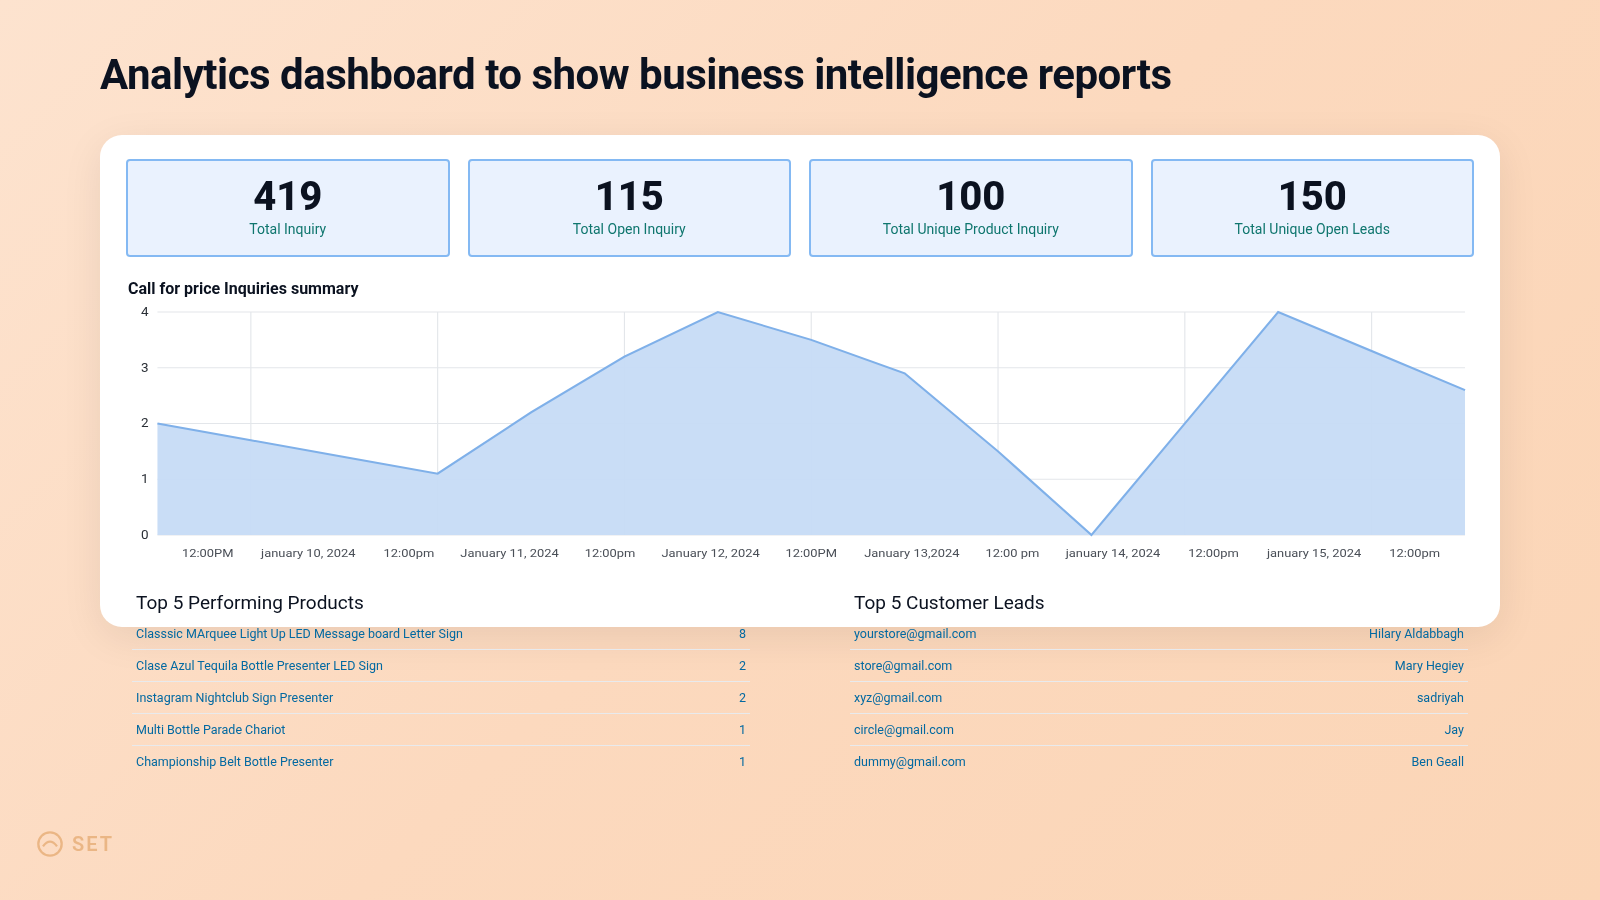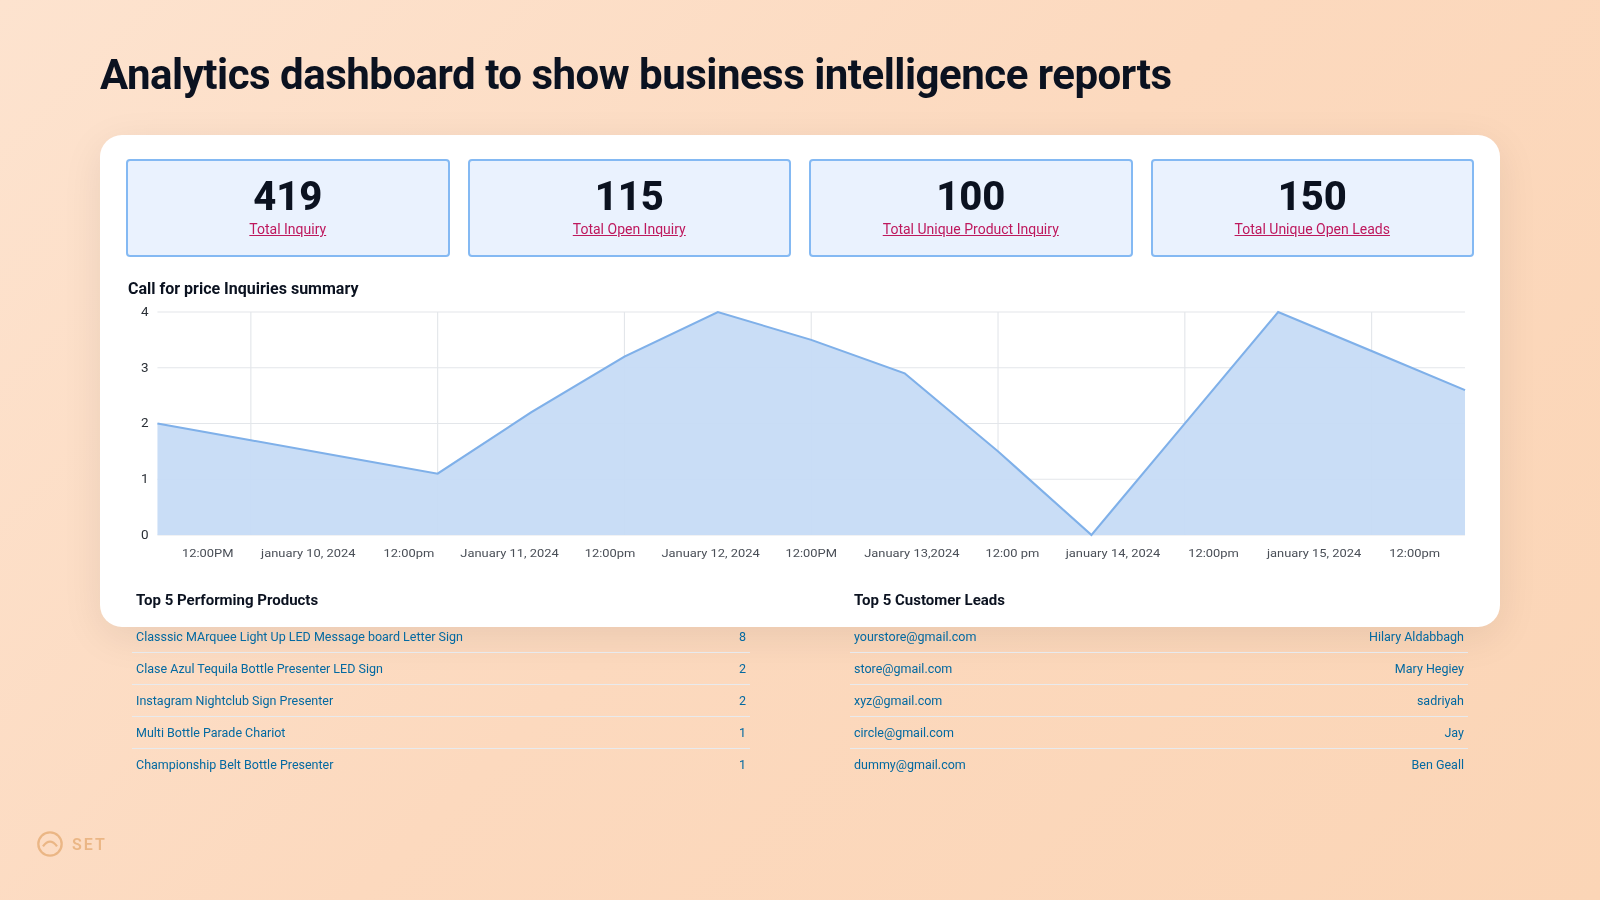--- a/index.html
+++ b/index.html
@@ -38,23 +38,22 @@
   text-align: center;
   padding: 14px 10px 18px 10px;
 }
 .stat-value {
   font-size: 40px;
   font-weight: 800;
   line-height: 1.1;
 }
 .stat-label {
   font-size: 14px;
-  color: #be185d;
+  color: #0f766e;
   margin-top: 2px;
-  text-decoration: underline;
 }
 .chart-title {
   font-size: 16px;
   font-weight: 700;
   margin: 6px 0 8px 2px;
 }
 .chart-wrap {
   position: relative;
   height: 265px;
   margin-bottom: 20px;
@@ -65,23 +64,23 @@
 .y-label { font-size: 12px; fill: #2a2f36; text-anchor: end; }
 .area-path { fill: #c6dbf5; stroke: none; opacity: 0.95; }
 .line-path { fill: none; stroke: #7fb0e9; stroke-width: 2; }
 .lists-row {
   display: flex;
   gap: 100px;
   padding: 0 6px;
 }
 .list-col { flex: 1; }
 .list-title {
-  font-size: 15px;
-  font-weight: 700;
-  margin-bottom: 12px;
+  font-size: 19px;
+  font-weight: 400;
+  margin-bottom: 4px;
   padding-left: 4px;
 }
 .list-row {
   display: flex;
   justify-content: space-between;
   font-size: 12.5px;
   padding: 8px 4px;
   border-bottom: 1px solid #e8eaed;
   color: #0369a1;
 }
@@ -89,21 +88,21 @@
 .watermark {
   position: absolute;
   left: 36px;
   bottom: 42px;
   display: flex;
   align-items: center;
   gap: 8px;
   opacity: 0.45;
   color: #d68a3c;
   font-weight: 600;
-  font-size: 16px;
+  font-size: 20px;
   letter-spacing: 2px;
 }
 .watermark svg { width: 28px; height: 28px; }
 </style>
 </head>
 <body>
 
 <h1 class="page-title">Analytics dashboard to show business intelligence reports</h1>
 
 <div class="card">

